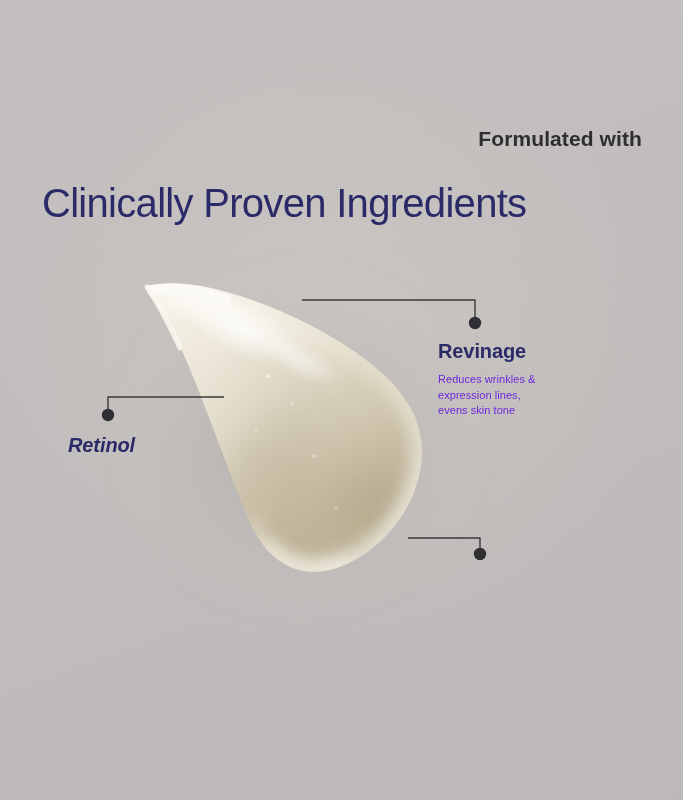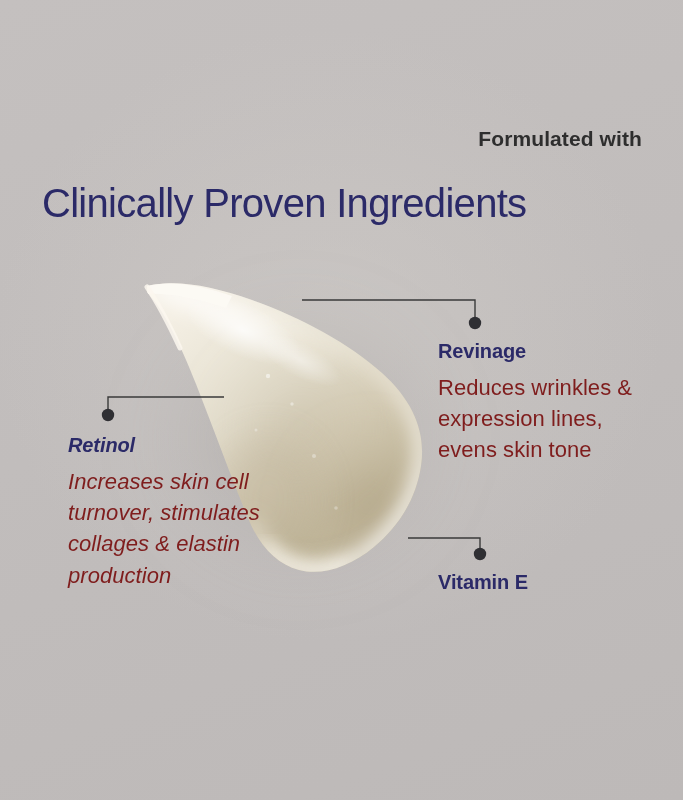--- a/index.html
+++ b/index.html
@@ -70,23 +70,23 @@
   .callout { position:absolute; }
   .callout-title {
     font-size:20px;
     font-weight:700;
     color:#2b2a68;
     letter-spacing:-0.1px;
     line-height:1.2;
     margin-bottom:9px;
   }
   .callout-body {
-    font-size:22px;
+    font-size:11px;
     font-weight:400;
-    color:#7f1d1d;
+    color:#6d28d9;
     line-height:1.42;
     letter-spacing:0.05px;
     white-space:pre-line;
   }
 
   #callout-revinage  { left:438px; top:339px; width:205px; }
   #callout-retinol   { left:68px;  top:433px; width:210px;font-style:italic; }
   #callout-vitamin-e { left:438px; top:570px; width:210px; }
 </style>
 </head>
@@ -238,21 +238,16 @@
 
 <div class="callout" id="callout-revinage">
   <div class="callout-title">Revinage</div>
   <div class="callout-body">Reduces wrinkles &amp;
 expression lines,
 evens skin tone</div>
 </div>
 
 <div class="callout" id="callout-retinol">
   <div class="callout-title">Retinol</div>
-  <div class="callout-body">Increases skin cell
-turnover, stimulates
-collages &amp; elastin
-production</div>
 </div>
 
 <div class="callout" id="callout-vitamin-e">
-  <div class="callout-title">Vitamin E</div>
 </div>
 
 </body></html>

